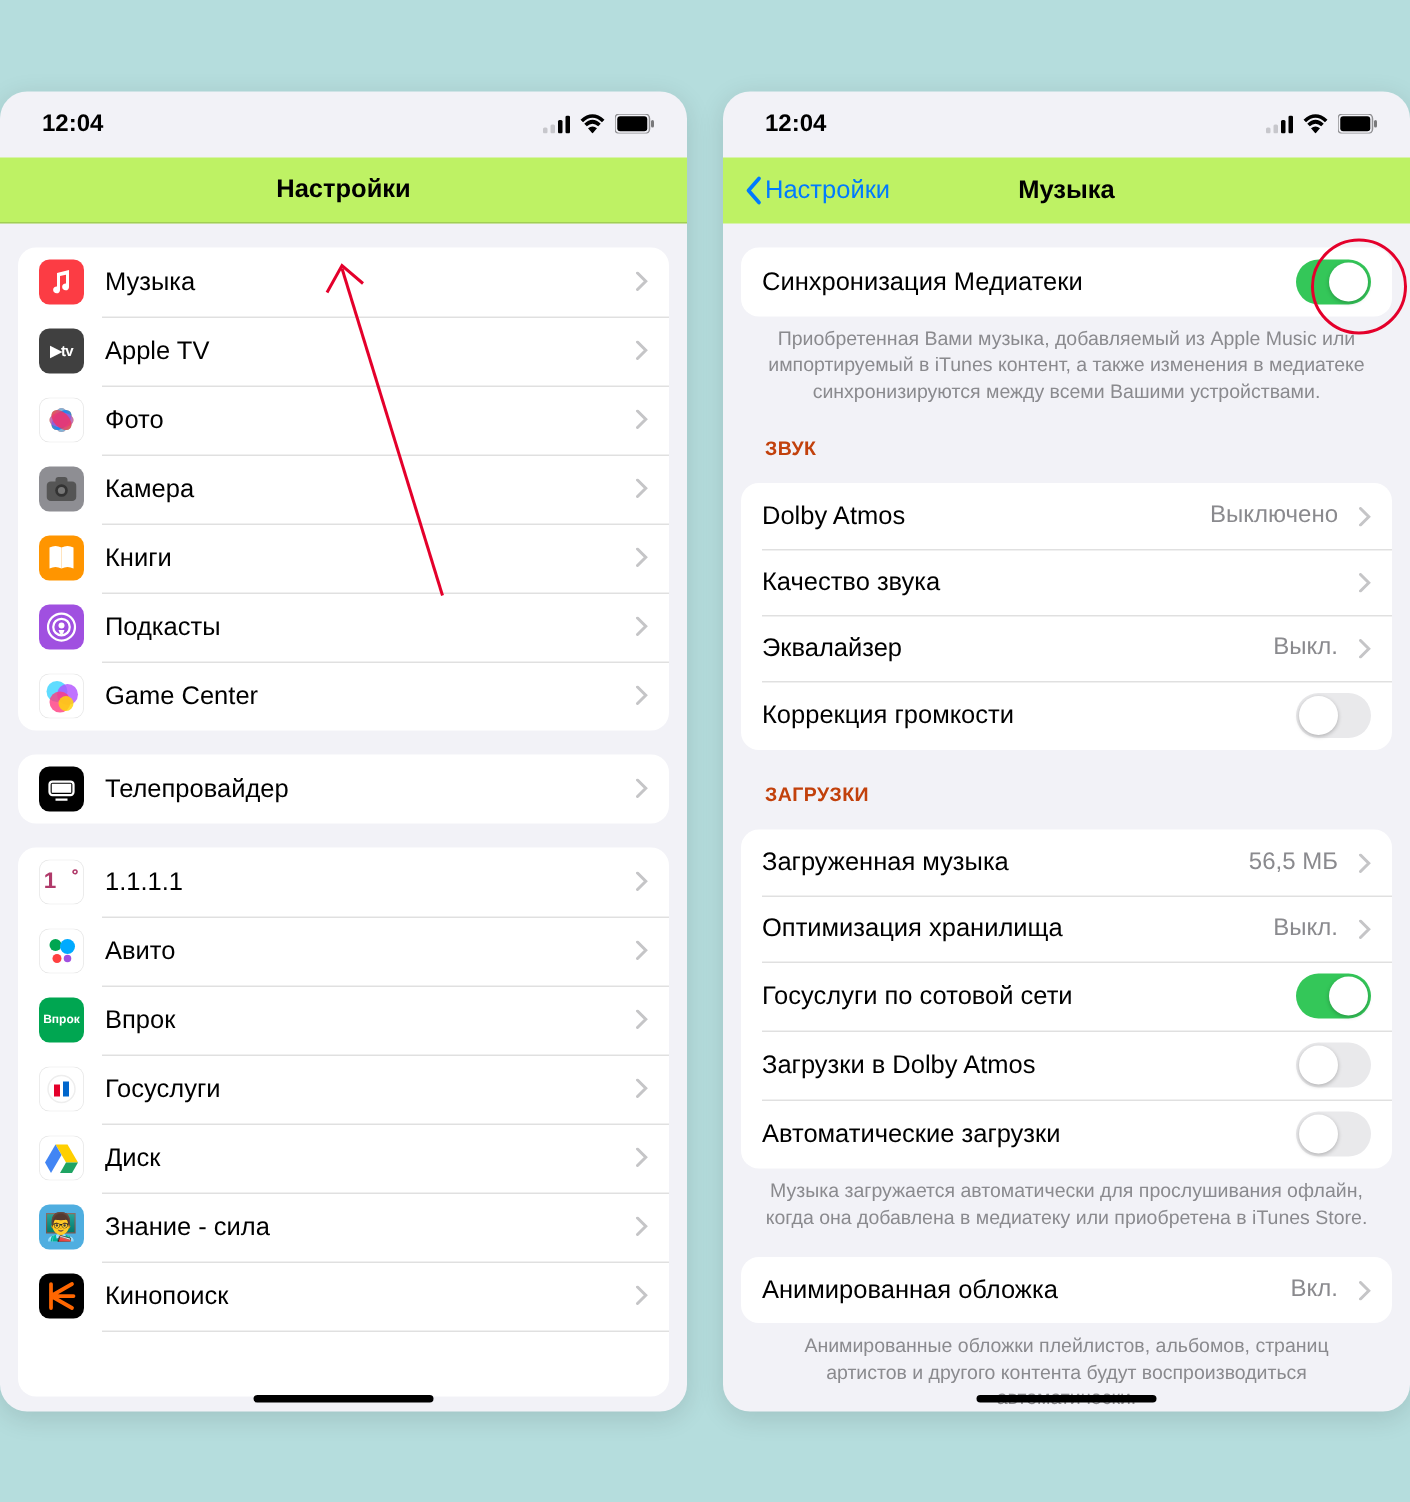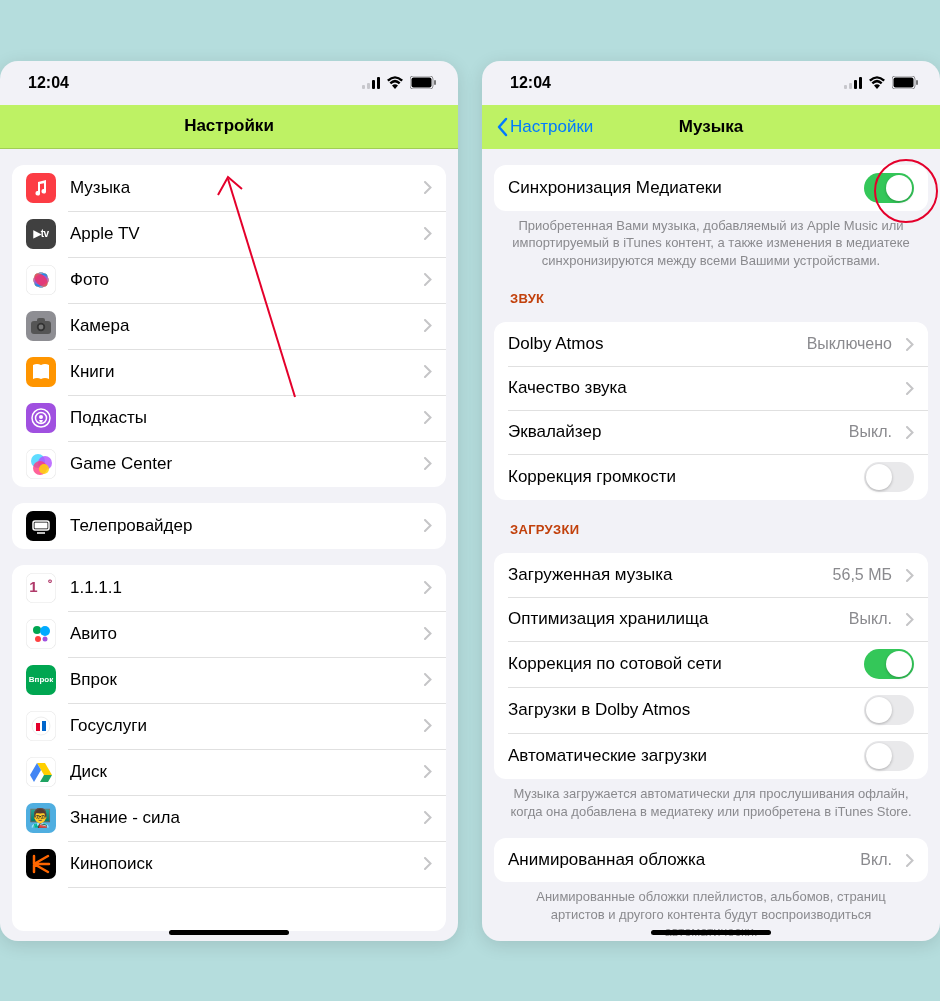--- a/index.html
+++ b/index.html
@@ -477,21 +477,21 @@
             </svg>
         </div>
         <div class="row">
           <span class="label">Оптимизация хранилища</span>
           <span class="value">Выкл.</span>
           <svg class="chevron" viewBox="0 0 8 13">
               <polyline points="1,1 6.5,6.5 1,12" fill="none" stroke="currentColor" stroke-width="2" stroke-linecap="round"></polyline>
             </svg>
         </div>
         <div class="row">
-          <span class="label">Коррекция по сотовой сети</span>
+          <span class="label">Госуслуги по сотовой сети</span>
           <div class="switch on">
               <div class="knob"></div>
             </div>
         </div>
         <div class="row">
           <span class="label">Загрузки в Dolby Atmos</span>
           <div class="switch">
               <div class="knob"></div>
             </div>
         </div>

